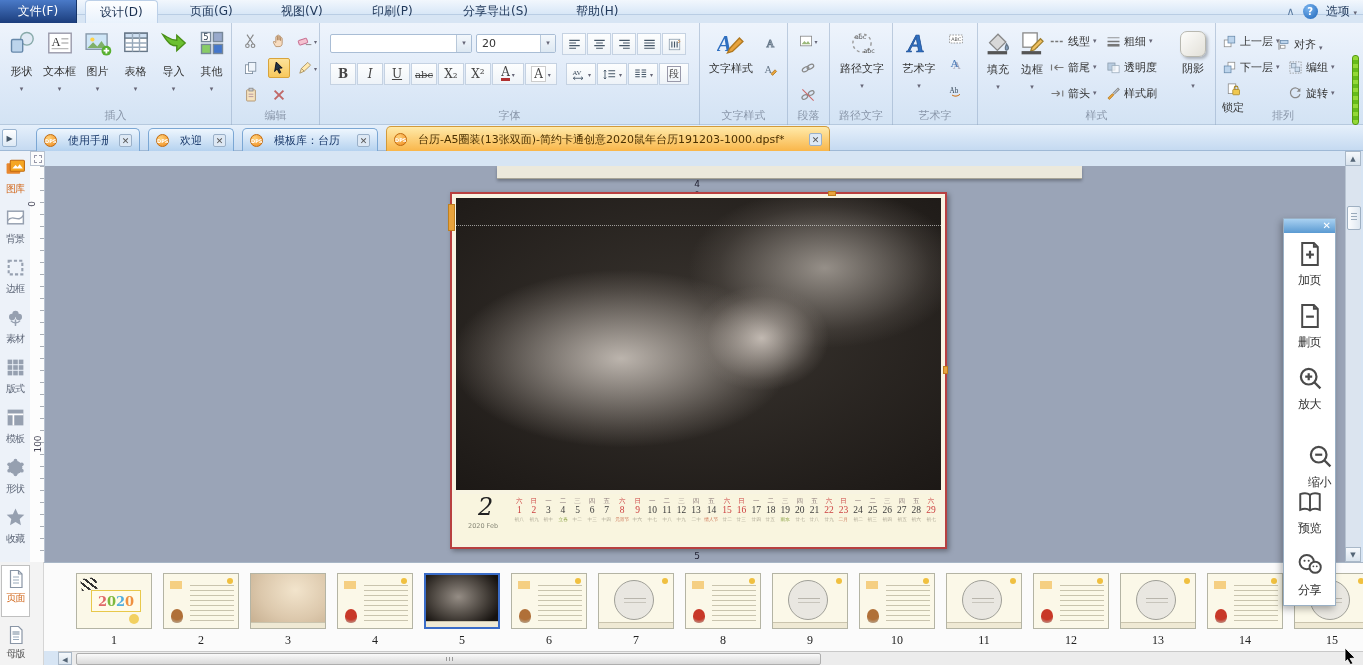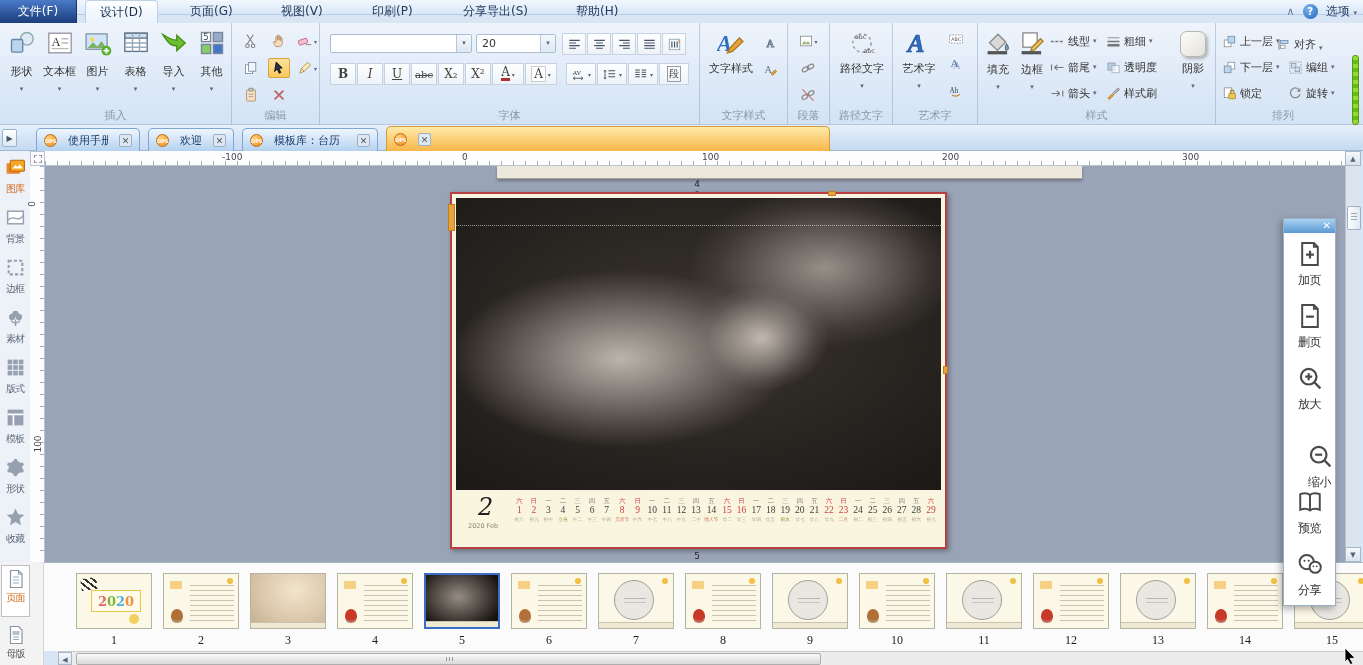--- a/index.html
+++ b/index.html
@@ -606,21 +606,21 @@
           <div class="rowitem" style="left: 6px; top: 33px;">
             <span class="ic" style="display: inline-block; width: 15px; height: 15px;">
               <svg viewBox="0 0 20 20" width="100%" height="100%" xmlns="http://www.w3.org/2000/svg">
                 <rect x="8" y="3" width="9" height="9" fill="#fff" stroke="#888"></rect>
                 <rect x="3" y="8" width="9" height="9" fill="#bcd4ec" stroke="#68a"></rect>
               </svg>
             </span>
             <div>下一层</div>
             <div class="caret">▾</div>
           </div>
-          <div class="rowitem" style="left: 6px; top: 59px;">
+          <div class="rowitem" style="left: 6px; top: 59px; flex-direction: column;">
             <span class="ic" style="display: inline-block; width: 15px; height: 15px;">
               <svg viewBox="0 0 20 20" width="100%" height="100%" xmlns="http://www.w3.org/2000/svg">
                 <rect x="3" y="2.5" width="10" height="13" fill="#fff" stroke="#888"></rect>
                 <rect x="9" y="10" width="9" height="7" rx="1" fill="#f0c850" stroke="#a88420"></rect>
                 <path d="M11 10V8a2.5 2.5 0 015 0v2" fill="none" stroke="#a88420" stroke-width="1.4"></path>
               </svg>
             </span>
             <div>锁定</div>
           </div>
         </div>
@@ -675,20 +675,21 @@
         <div style="overflow: hidden; text-overflow: clip; white-space: nowrap; flex: 1 1 0%;">欢迎页</div>
         <div class="tclose">✕</div>
       </div>
       <div class="dtab" style="left: 242px; width: 136px;">
         <div class="dps">DPS</div>
         <div style="overflow: hidden; text-overflow: clip; white-space: nowrap; flex: 1 1 0%;">模板库：台历</div>
         <div class="tclose">✕</div>
       </div>
       <div class="dtab active" style="left: 386px; width: 444px;">
         <div class="dps">DPS</div>
+        <div style="overflow: hidden; text-overflow: clip; white-space: nowrap; flex: 1 1 0%;">台历-A5圈装(13张双面)-简约卡通创意2020鼠年台历191203-1000.dpsf*</div>
         <div class="tclose">✕</div>
       </div>
     </div>
 
   <div id="sidebar">
       <div class="sitem active" style="top: 4px;"><span class="ic" style="display: inline-block; width: 21px; height: 21px;"><svg viewBox="0 0 20 20" width="100%" height="100%" xmlns="http://www.w3.org/2000/svg">
             <rect x="1.5" y="6" width="13" height="10" rx="1" fill="#e8872e"></rect>
             <rect x="5" y="3" width="13.5" height="10.5" rx="1" fill="#f5a623" stroke="#c06a10"></rect>
             <path d="M7 11l3-3.5 2 2 2-2.5 3 4z" fill="#fff"></path>
           </svg></span><div class="slab">图库</div></div>
@@ -736,27 +737,20 @@
             <path d="M2 7.5C2 5 4.5 3 7.5 3S13 5 13 7.5 10.5 12 7.5 12H6l-2.5 2.5V11C2.6 10.1 2 8.9 2 7.5z" fill="#fff" stroke="#6a9ac8" stroke-width="1.3"></path>
             <circle cx="5.5" cy="7.5" r="0.8" fill="#6a9ac8"></circle>
             <circle cx="8" cy="7.5" r="0.8" fill="#6a9ac8"></circle>
             <path d="M10 13.5c.8.3 1.7.5 2.6.5h1l2.4 2v-2.7c1-.8 2-1.8 2-3.3 0-2-1.6-3.6-3.8-4" fill="none" stroke="#6a9ac8" stroke-width="1.3"></path>
           </svg></span><div class="slab" style="color: rgb(74, 122, 176);">客服</div></div>
     </div>
 
   <div id="corner">
       <i></i>
     </div>
-  <div id="hruler">
-      <div class="rl" style="left: 177px;">-100</div>
-      <div class="rl" style="left: 417px;">0</div>
-      <div class="rl" style="left: 657px;">100</div>
-      <div class="rl" style="left: 897px;">200</div>
-      <div class="rl" style="left: 1137px;">300</div>
-    </div>
   <div id="vruler">
       <div class="rvl" style="top: 33px;">0</div>
       <div class="rvl" style="top: 273px;">100</div>
     </div>
 
   <div id="canvas">
     <div id="prevpage"></div>
     <div class="pagemark" style="left:637px;top:14px;">
       <span>4</span><i>▾</i>
     </div>

